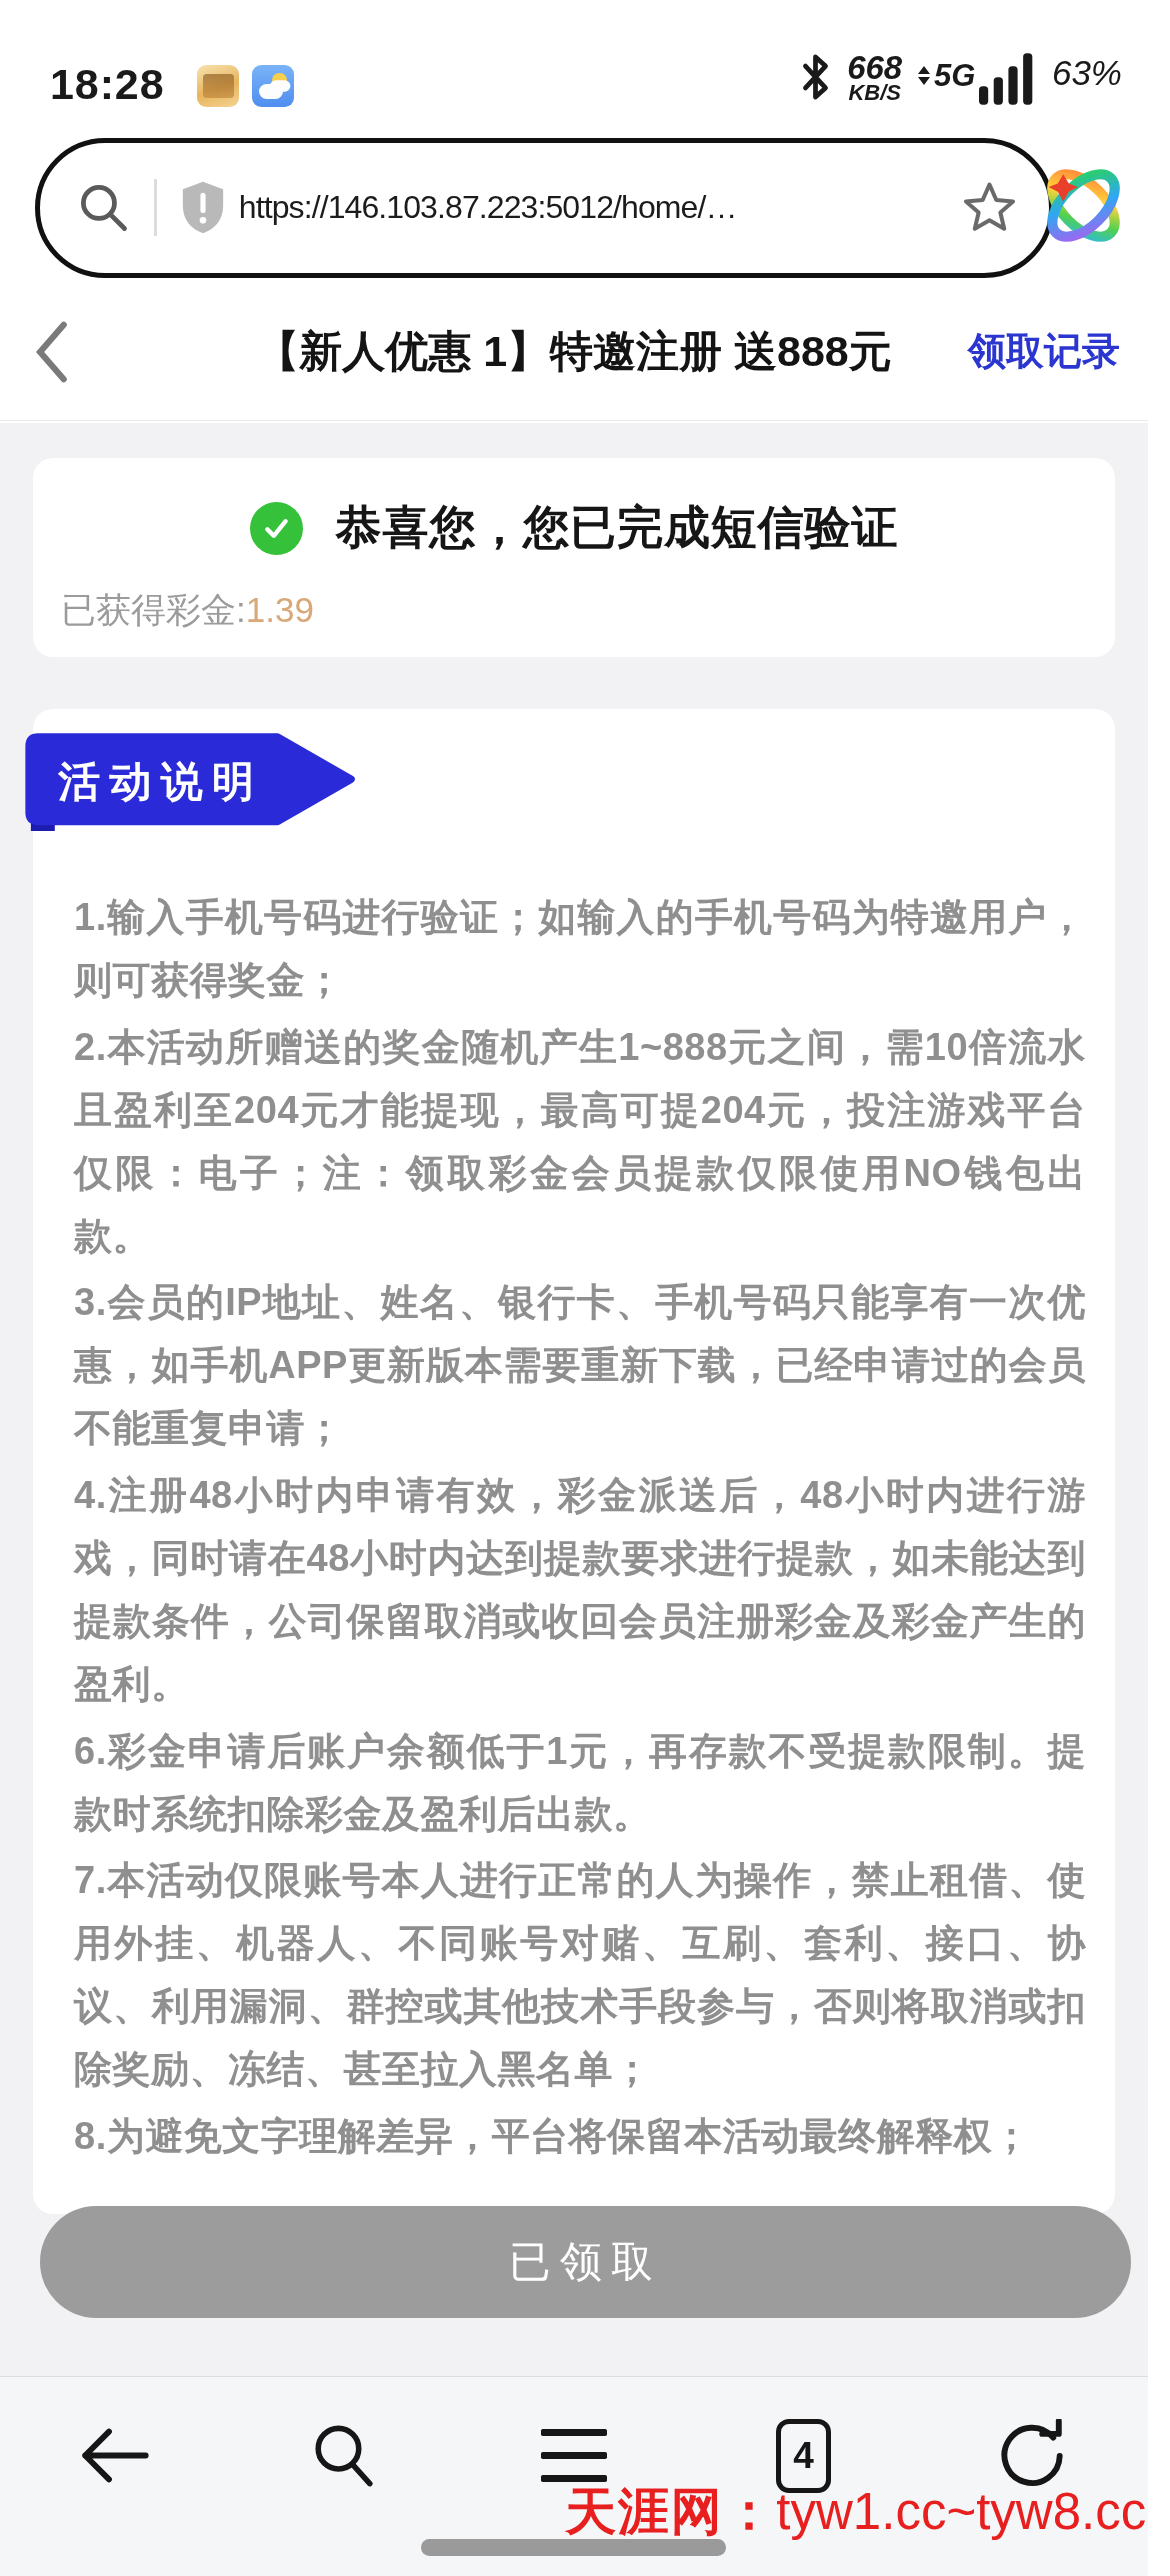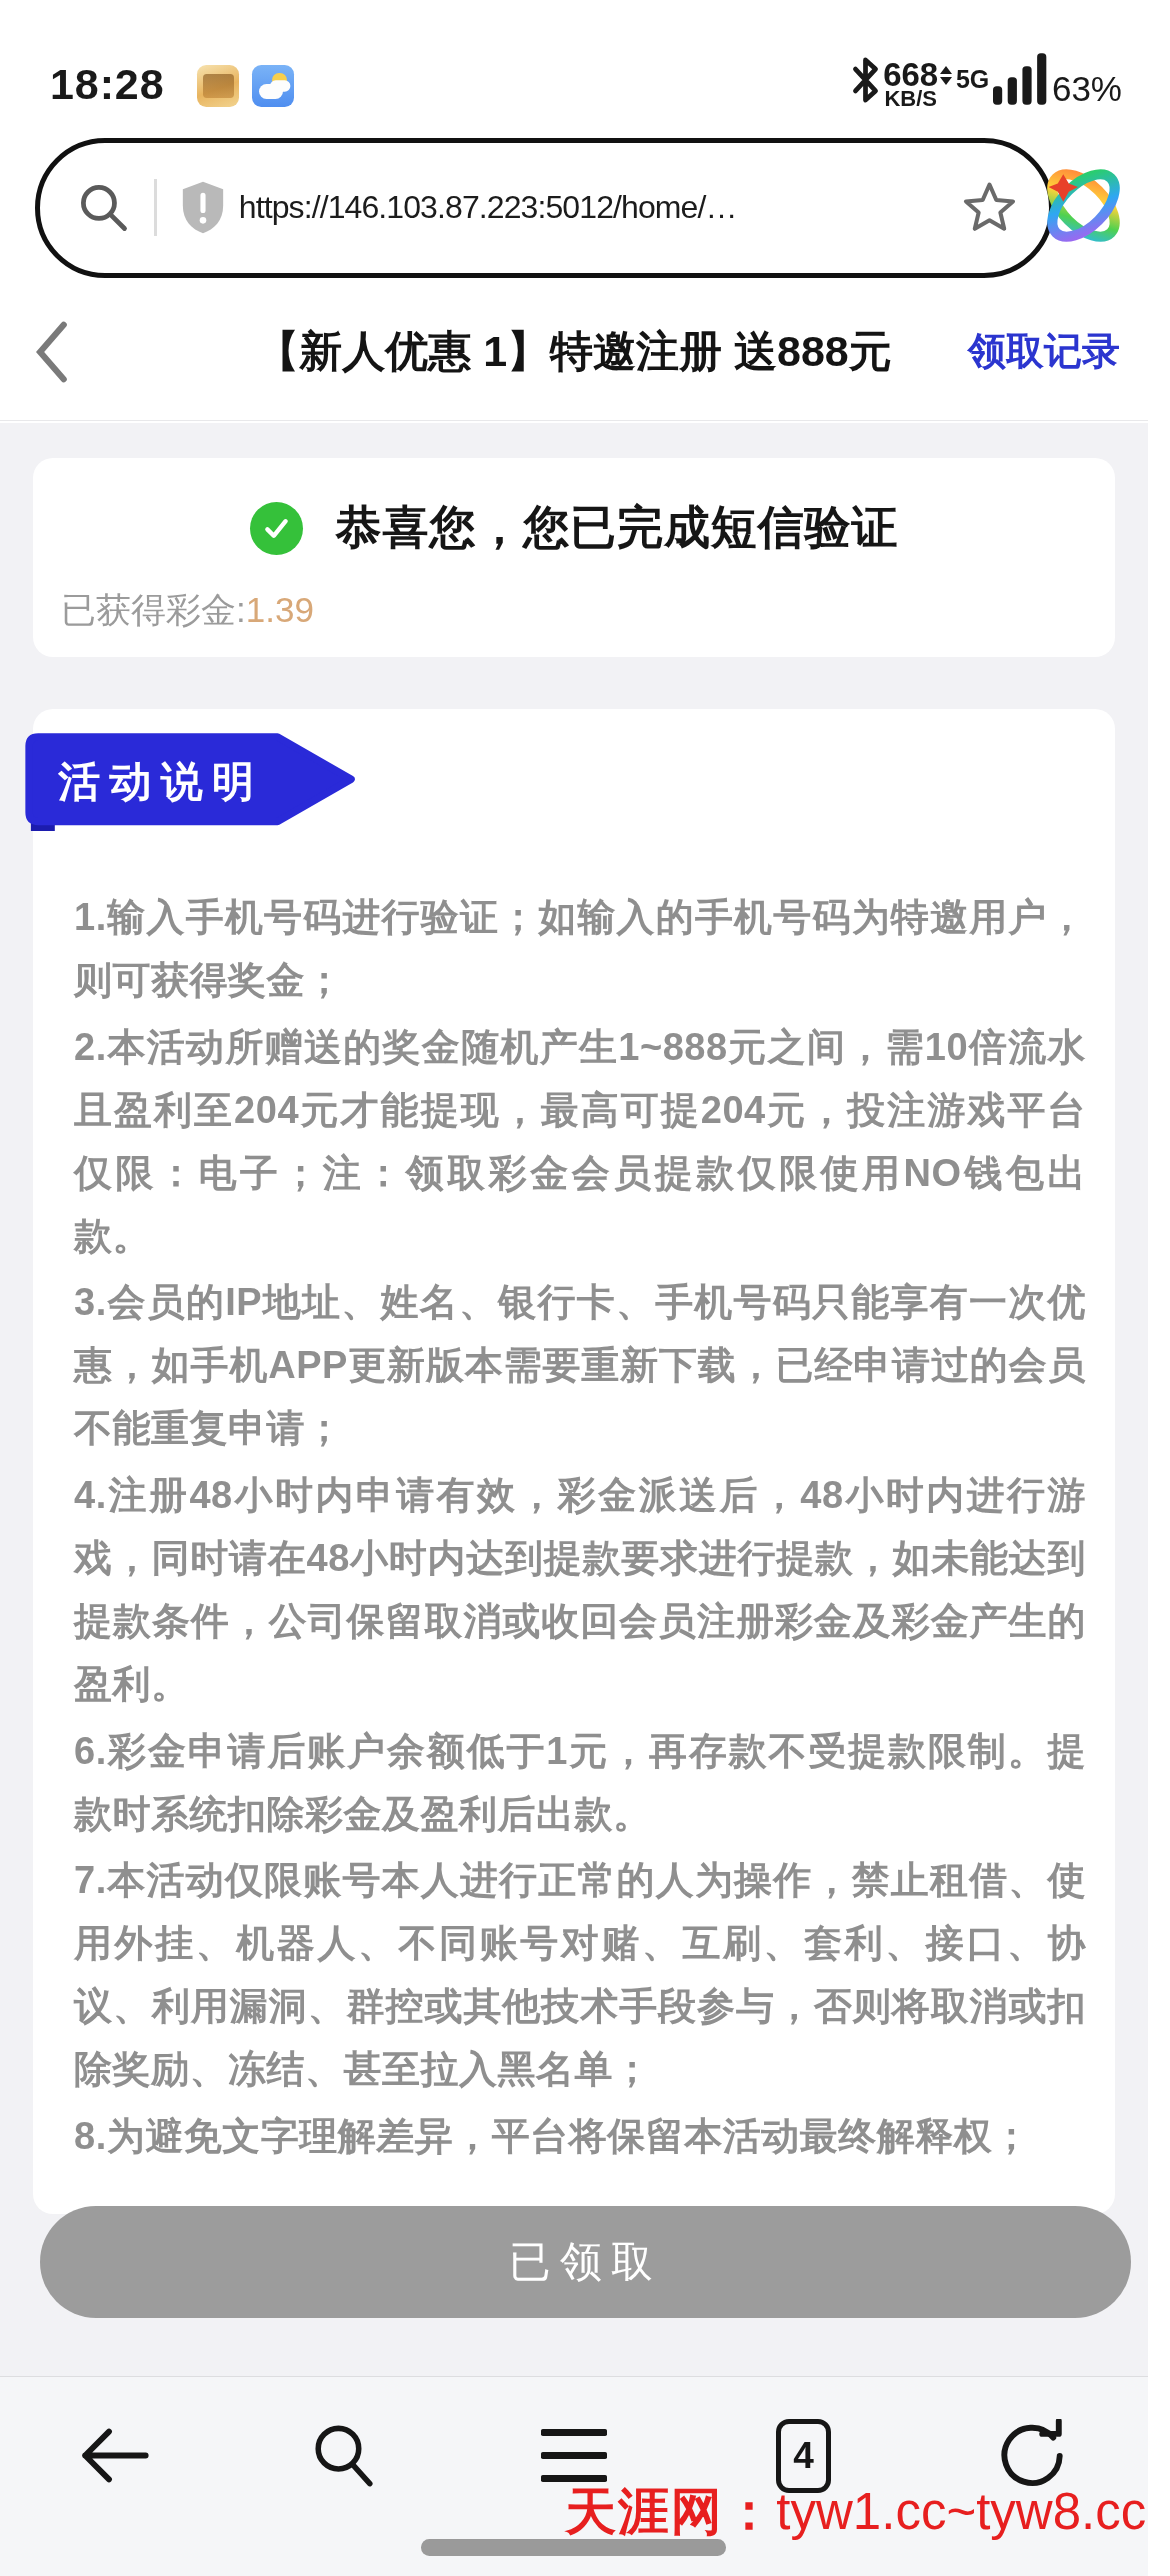--- a/index.html
+++ b/index.html
@@ -10,30 +10,30 @@
   
   .statusbar { position:absolute; top:0; left:0; width:100%; height:120px; display:flex; align-items:flex-end; padding:0 26px 11px 50px; }
   .sb-time { font-size:43px; font-weight:700; color:#1a1a1a; letter-spacing:0.9px; }
   .sb-apps { display:flex; gap:13px; margin-left:33px; margin-bottom:1.8px; }
   .sb-app { width:42px; height:42px; border-radius:9.2px; }
   .sb-app.game { background:linear-gradient(160deg,#f7e3b0 0%,#e8b45f 55%,#f2d490 100%); position:relative; }
   .sb-app.game::after { content:""; position:absolute; inset:9.2px 5.5px; border-radius:3.7px; background:linear-gradient(180deg,#8a5a20,#c08538); opacity:.65; }
   .sb-app.weather { background:linear-gradient(180deg,#7ab3f7,#4f8ef0); position:relative; }
   .sb-app.weather::before { content:""; position:absolute; right:7.4px; top:7.4px; width:14.7px; height:14.7px; border-radius:50%; background:#f7cf4e; }
   .sb-app.weather::after { content:""; position:absolute; left:6.4px; bottom:8.3px; width:24px; height:14.7px; border-radius:9.2px; background:#fdfdfd; box-shadow:9.2px -5.5px 0 -1.8px #fdfdfd; }
-  .sb-right { margin-left:auto; display:flex; align-items:flex-end; gap:2px; }
+  .sb-right { margin-left:auto; display:flex; gap:16px;font-style:italic; }
   .sb-speed { text-align:center; line-height:.9; color:#1a1a1a; }
   .sb-speed .v { font-size:33px; font-weight:700; }
   .sb-speed .u { font-size:22px; font-weight:700; }
   .sb-net { display:flex; align-items:flex-end; gap:3.7px; }
   .sb-updown { display:flex; flex-direction:column; gap:2.8px; margin-bottom:24px; }
   .sb-updown i { width:0; height:0; border-left:6.4px solid transparent; border-right:6.4px solid transparent; }
   .sb-updown i.up { border-bottom:8.3px solid #1a1a1a; }
   .sb-updown i.down { border-top:8.3px solid #1a1a1a; }
-  .sb-5g { font-size:25px; font-weight:700; color:#1a1a1a; margin-bottom:14.7px; }
+  .sb-5g { font-size:31px; font-weight:700; color:#1a1a1a; margin-bottom:14.7px; }
   .sb-batt { font-size:35px; font-weight:500; color:#1a1a1a; }
 
   
   .urlrow { position:absolute; top:136px; left:0; width:100%; height:147px; }
   .urlpill { position:absolute; left:35px; top:1.8px; width:1019px; height:140px; border:5.5px solid #111; border-radius:74px; background:#fff; display:flex; align-items:center; padding:0 31px 0 37px; }
   .url-divider { width:2.8px; height:57px; background:#dcdcdc; margin:0 22px 0 24px; }
   .url-text { font-size:32px; color:#1c1c1c; white-space:nowrap; overflow:hidden; flex:1; margin-left:12px; letter-spacing:-0.9px; }
   .logo { position:absolute; right:13px; top:18.4px; width:103px; height:103px; }
 
   

